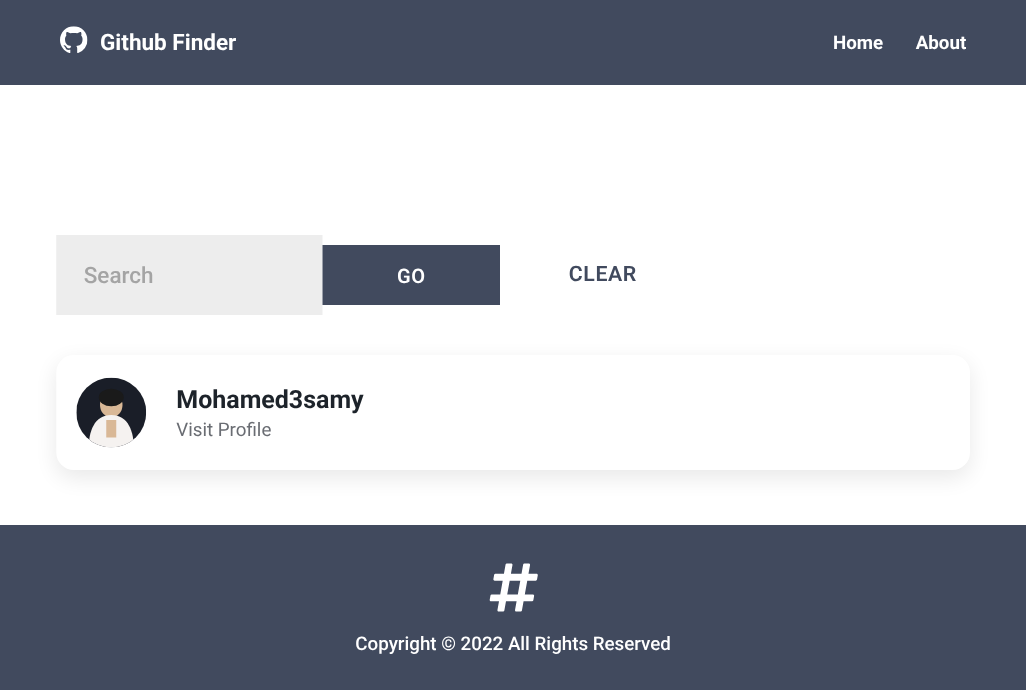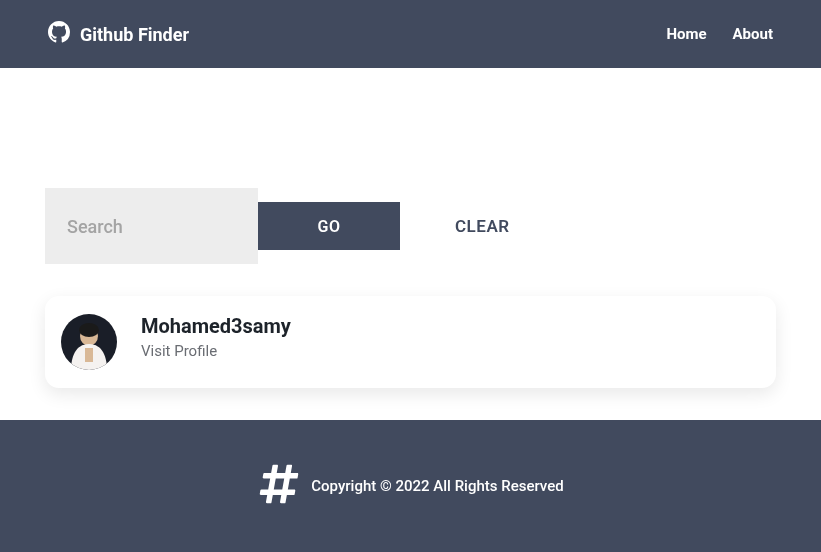--- a/index.html
+++ b/index.html
@@ -55,21 +55,21 @@
       flex: 1;
       padding: 120px 45px 0 45px;
     }
     .search-row {
       display: flex;
       align-items: center;
       gap: 0;
     }
     .search-input {
       width: 213px;
-      height: 76px;
+      height: 64px;
       background: #ededed;
       border: none;
       padding: 0 22px;
       font-size: 18px;
       color: #555;
       font-weight: 500;
       outline: none;
     }
     .search-input::placeholder {
       color: #a4a4a4;
@@ -98,21 +98,21 @@
     }
     .results {
       margin-top: 32px;
     }
     .user-card {
       background: #ffffff;
       border-radius: 14px;
       box-shadow: 0 6px 18px rgba(0,0,0,0.09);
       padding: 18px 16px;
       display: flex;
-      align-items: flex-start;
+      align-items: center;
       gap: 24px;
     }
     .avatar {
       width: 56px;
       height: 56px;
       border-radius: 50%;
       overflow: hidden;
       flex-shrink: 0;
     }
     .avatar svg {
@@ -129,21 +129,21 @@
     .user-info a {
       font-size: 15px;
       color: #6a6d73;
       text-decoration: none;
       cursor: pointer;
     }
     .footer {
       background: #414a5e;
       height: 132px;
       display: flex;
-      flex-direction: row;
+      flex-direction: column;
       align-items: center;
       justify-content: center;
       gap: 10px;
     }
     .footer-icon svg {
       width: 44px;
       height: 44px;
       fill: #ffffff;
     }
     .footer-text {

